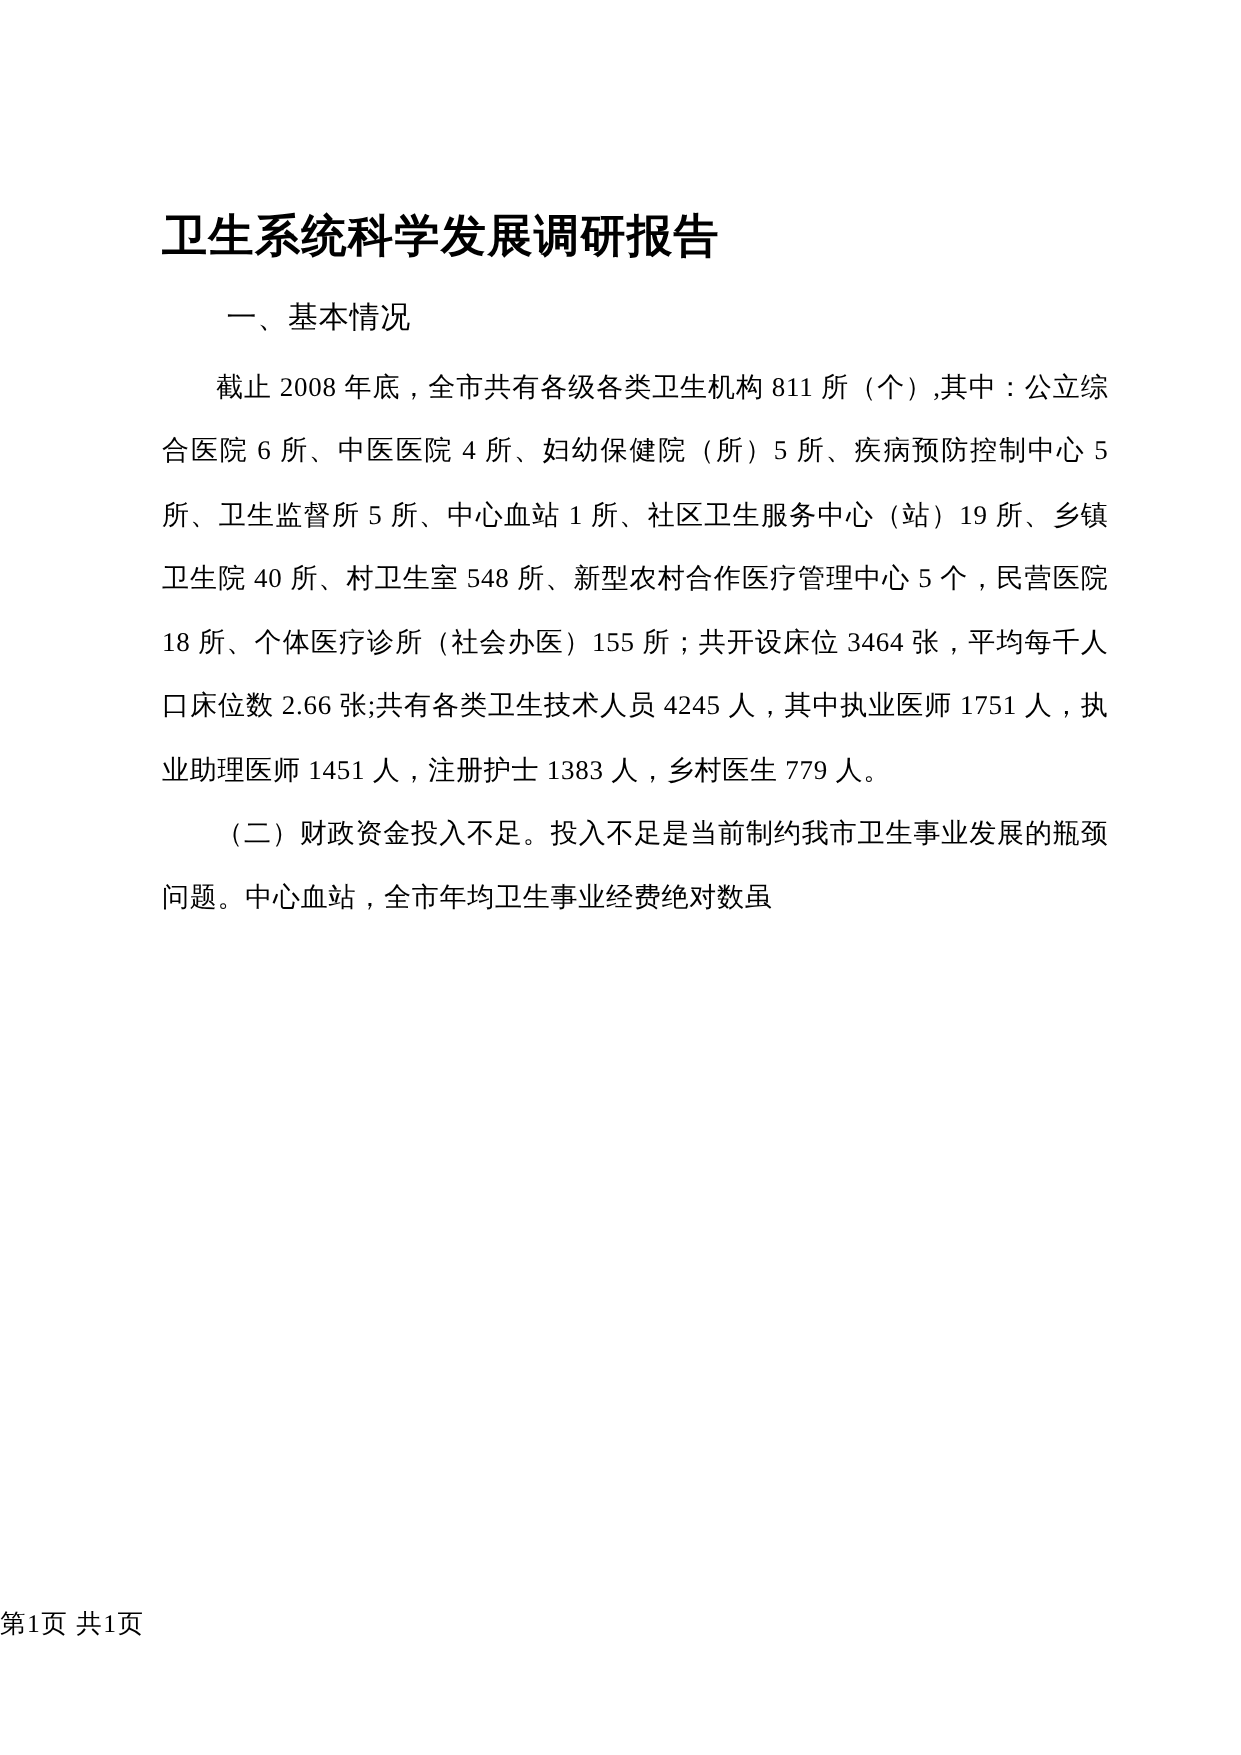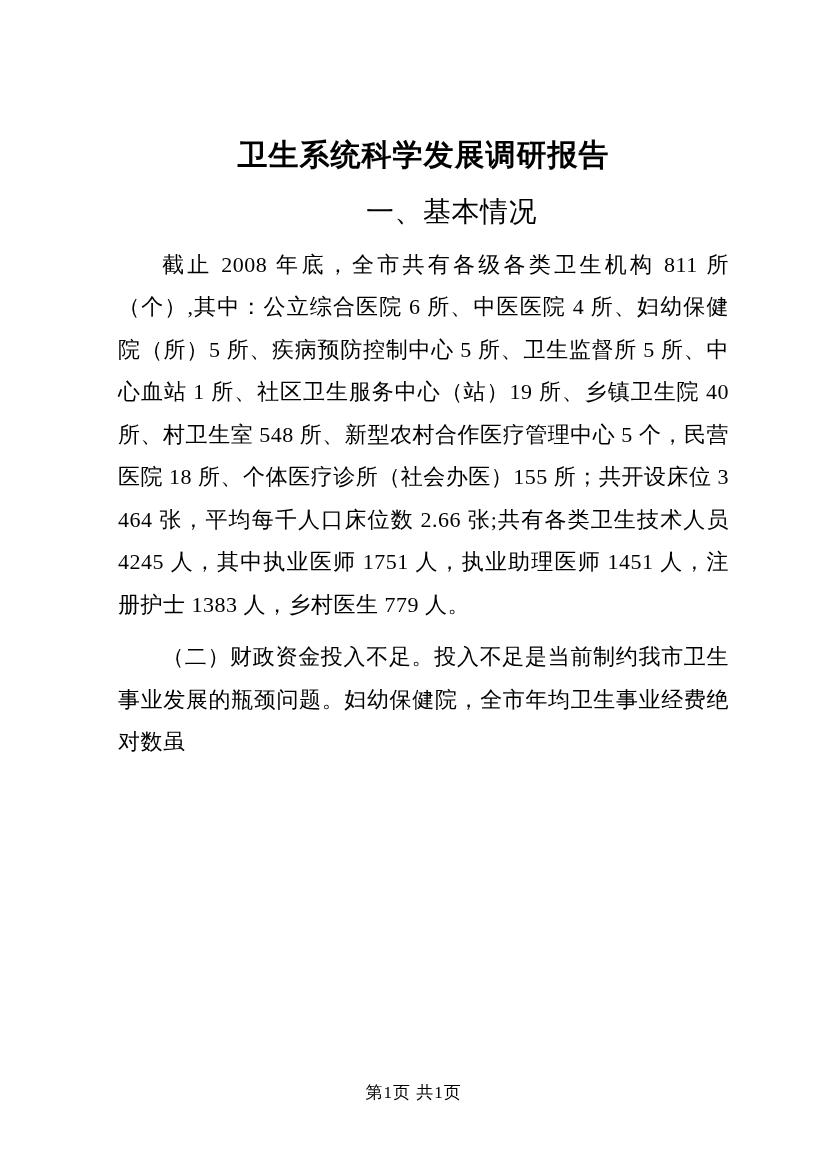--- a/index.html
+++ b/index.html
@@ -19,63 +19,60 @@
       position: absolute;
       top: 0;
       left: 0;
       width: 827px;
       height: 1170px;
       box-sizing: border-box;
       padding: 138px 88px 0 108px;
     }
     .doc-title {
       margin: 0 0 14px 0;
-      text-align: center;
+      text-align: left;
       font-size: 30px;
       font-weight: bold;
       letter-spacing: 1px;
       line-height: 1.3;
-      font-family: Liberation Mono, monospace;
     }
     .para {
-      margin: 10px;
-      font-size: 22px;
+      margin: 0;
+      font-size: 18px;
       line-height: 42.5px;
       text-align: justify;
       text-justify: inter-ideograph;
       text-indent: 2em;
       letter-spacing: 0.5px;
       word-break: break-all;
     }
     .section-heading {
       margin: 3px;
-      font-size: 28px;
+      font-size: 20px;
       line-height: 42.5px;
       text-indent: 2em;
       letter-spacing: 0.5px;
-      text-align: center;
     }
     .footer {
       position: absolute;
       left: 0;
-      bottom: 66px;
+      bottom: 76px;
       width: 100%;
-      text-align: center;
       font-size: 17px;
       letter-spacing: 1px;
     }
   </style>
 </head>
 <body>
 
 <div class="page">
   <h1 class="doc-title">卫生系统科学发展调研报告</h1>
 
   <p class="section-heading">一、基本情况</p>
 
   <p class="para">截止 2008 年底，全市共有各级各类卫生机构 811 所（个）,其中：公立综合医院 6 所、中医医院 4 所、妇幼保健院（所）5 所、疾病预防控制中心 5 所、卫生监督所 5 所、中心血站 1 所、社区卫生服务中心（站）19 所、乡镇卫生院 40 所、村卫生室 548 所、新型农村合作医疗管理中心 5 个，民营医院 18 所、个体医疗诊所（社会办医）155 所；共开设床位 3464 张，平均每千人口床位数 2.66 张;共有各类卫生技术人员 4245 人，其中执业医师 1751 人，执业助理医师 1451 人，注册护士 1383 人，乡村医生 779 人。</p>
 
 
 
-  <p class="para">（二）财政资金投入不足。投入不足是当前制约我市卫生事业发展的瓶颈问题。妇幼保健院，全市年均卫生事业经费绝对数虽</p>
+  <p class="para">（二）财政资金投入不足。投入不足是当前制约我市卫生事业发展的瓶颈问题。中心血站，全市年均卫生事业经费绝对数虽</p>
 </div>
 
 <div class="footer">第1页 共1页</div>
 
 </body></html>

